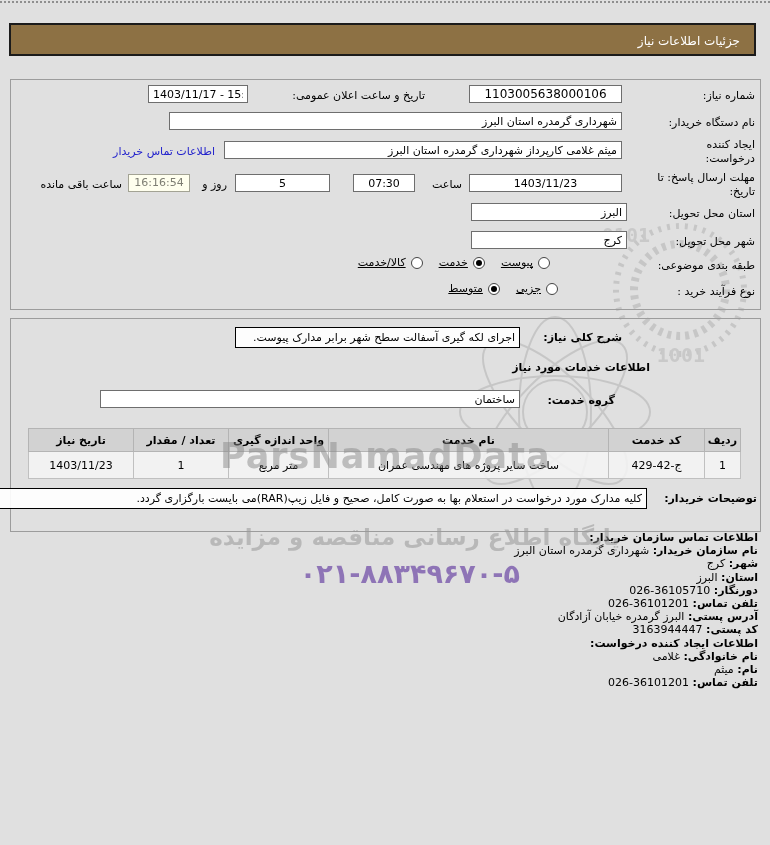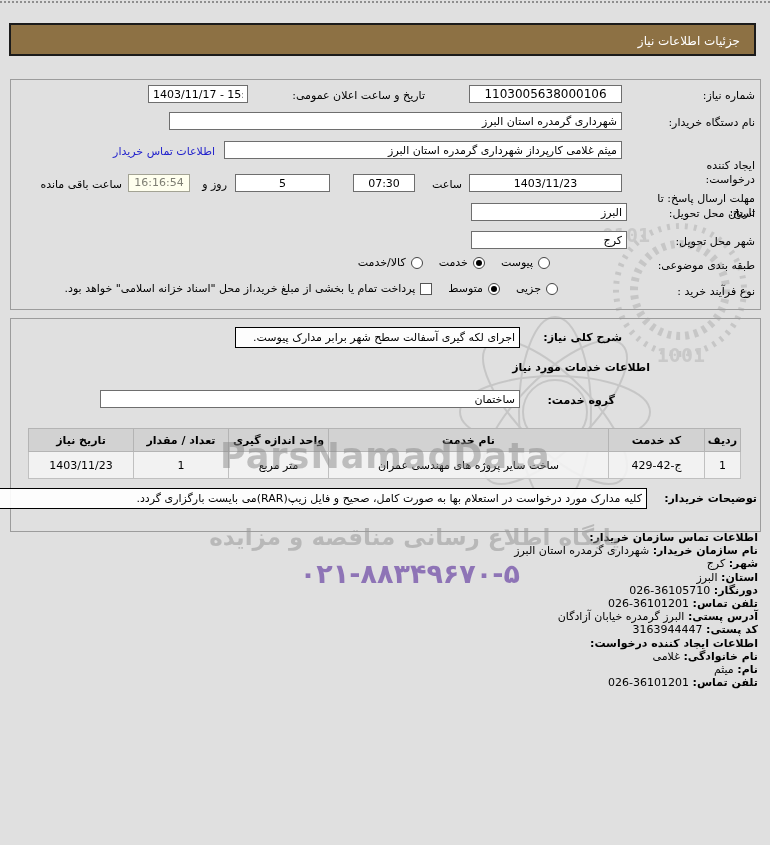--- a/index.html
+++ b/index.html
@@ -15,21 +15,21 @@
   .titlebar{
     left:9px;top:23px;width:747px;height:33px;
     background:#8d7144;border:2px solid #1b1b1b;
     color:#fff;line-height:33px;padding-right:14px;box-sizing:border-box;
     font-size:12px;
   }
   .panel{border:1px solid #9c9c9c;background:transparent;}
   .panel1{left:10px;top:79px;width:749px;height:229px;}
   .panel2{left:10px;top:318px;width:749px;height:212px;}
   .lbl{white-space:nowrap;}
-  .lbl-wrap{white-space:normal;line-height:1.25;text-align:right;margin-top:21px;}
+  .lbl-wrap{white-space:normal;line-height:1.25;text-align:right;}
   .bold{font-weight:bold;}
   input.fld{
     position:absolute;background:#fff;border:1px solid #6e6e6e;
     height:18px;font-size:11px;font-family:"DejaVu Sans",sans-serif;
     padding:0 4px;box-sizing:border-box;direction:rtl;
   }
   input.center{text-align:center;}
   input.ltr{direction:ltr;}
   .countdown{
     position:absolute;background:#ffffee;border:1px solid #a3a394;
@@ -42,21 +42,21 @@
     background:#fff;border:1px solid #444;box-sizing:border-box;
     vertical-align:middle;position:relative;
   }
   .radio.sel::after{
     content:"";position:absolute;inset:2px;border-radius:50%;background:#000;
   }
   .checkbox{
     display:inline-block;width:12px;height:12px;background:#fff;
     border:1px solid #555;box-sizing:border-box;vertical-align:middle;
   }
-  .optrow{display:flex;align-items:center;gap:5px;}
+  .optrow{display:flex;align-items:center;gap:5px;text-decoration:underline;}
   .optgroup{display:flex;align-items:center;gap:16px;}
   .blackbox{
     position:absolute;background:rgba(255,255,255,0.92);border:1px solid #000;
     box-sizing:border-box;padding:2px 4px;white-space:nowrap;overflow:hidden;
     font-size:11px;line-height:15px;
   }
   table.svc{
     position:absolute;border-collapse:collapse;table-layout:fixed;
     font-size:11px;
   }
@@ -159,24 +159,20 @@
 
 <div class="abs lbl z2" style="right:15px;top:285px;">نوع فرآیند خرید :</div>
 <div class="abs optgroup z2" style="right:212px;top:282px;">
   <span class="optrow">
     <span class="radio"></span>
     <span>جزیی</span>
   </span>
   <span class="optrow">
     <span class="radio sel"></span>
     <span>متوسط</span>
-  </span>
-  <span class="optrow">
-    <span class="checkbox"></span>
-    <span>پرداخت تمام یا بخشی از مبلغ خرید،از محل "اسناد خزانه اسلامی" خواهد بود.</span>
   </span>
 </div>
 
 <div class="abs panel panel2 z2"></div>
 
 <div class="abs lbl bold z2" style="right:148px;top:331px;">شرح کلی نیاز:</div>
 <div class="blackbox z2" style="right:250px;top:327px;width:285px;height:21px;">اجرای لکه گیری آسفالت سطح شهر برابر مدارک پیوست.</div>
 
 <div class="abs lbl bold z2" style="right:120px;top:361px;">اطلاعات خدمات مورد نیاز</div>
 

